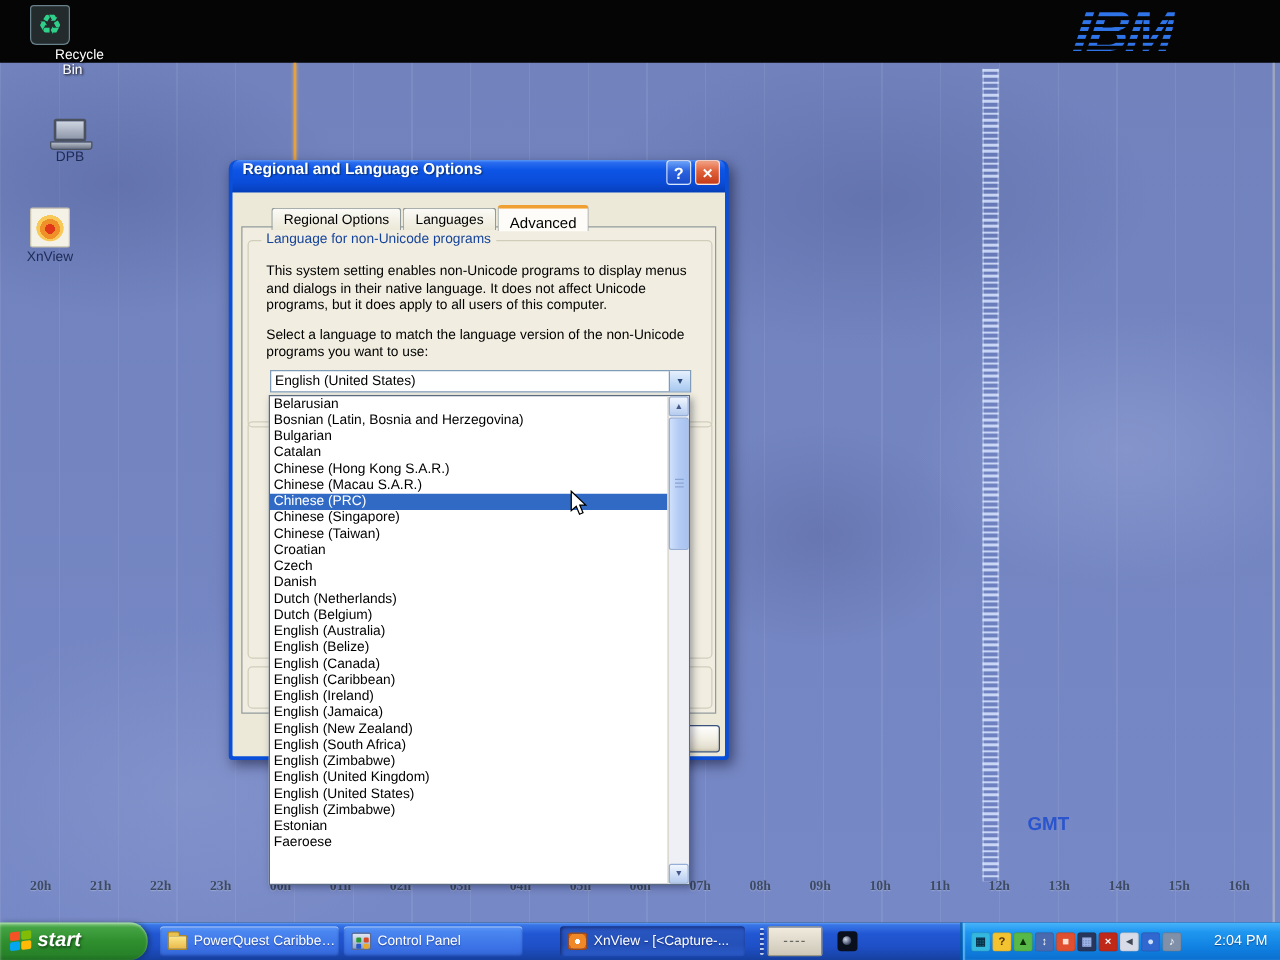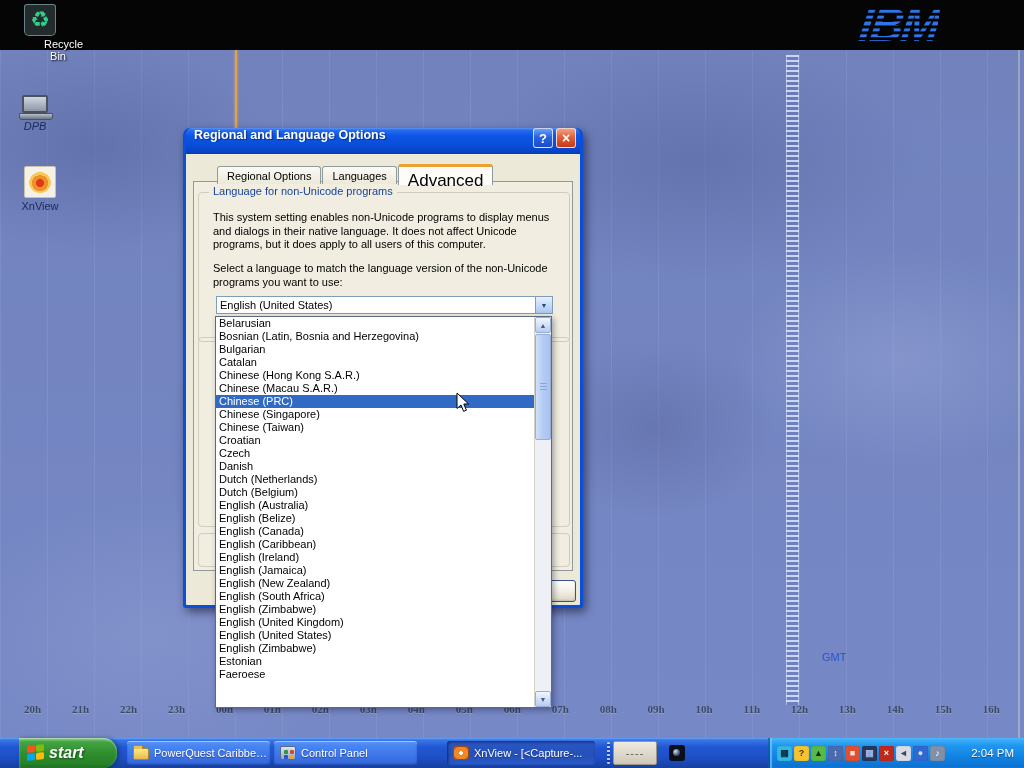--- a/index.html
+++ b/index.html
@@ -31,23 +31,23 @@
       repeating-linear-gradient(90deg, rgba(255,255,255,.08) 0 1px, rgba(0,0,0,0) 1px 47px),
       linear-gradient(180deg,#7182bd,#7688c6);
   }
   .dateline { position:absolute; left:786px; top:5px; width:13px; height:650px;
     background:repeating-linear-gradient(180deg, rgba(216,228,255,.85) 0 2px, rgba(96,116,182,.35) 2px 5px);
     border-left:1px solid rgba(225,235,255,.55); border-right:1px solid rgba(225,235,255,.55); }
   .orange-line { position:absolute; left:235px; top:0; width:2px; height:80px; background:#e8a23c; box-shadow:0 0 3px rgba(255,190,80,.8); }
   .right-edge { position:absolute; left:1018px; top:0; width:2px; height:688px; background:rgba(255,250,200,.3); }
   .tz-row { position:absolute; left:24px; top:653px; width:976px; display:flex; justify-content:space-between; }
   .tz { font-size:11px; font-weight:bold; color:#3d4a63; text-shadow:0 1px 1px rgba(255,255,255,.25);font-family:Liberation Serif, serif; }
-  .gmt { position:absolute; left:822px; top:601px; font-size:11px; font-weight:normal; color:#2b55cc; }
-
-  .dpb-icon { left:3px; top:36px;font-style:italic; }
+  .gmt { position:absolute; left:822px; top:601px; font-size:15px; font-weight:bold; color:#2b55cc; }
+
+  .dpb-icon { left:24px; top:36px; }
   .dpb-icon .lbl, .xnview-icon .lbl { color:#1d2a55; }
   .laptop { width:26px; height:18px; margin:4px auto 0; background:linear-gradient(180deg,#cfd6e2,#8e97a8); border:2px solid #4a5260; border-radius:2px; position:relative; }
   .laptop::after { content:""; position:absolute; left:-5px; top:16px; width:32px; height:5px; background:linear-gradient(180deg,#b8c0cc,#6d7585); border:1px solid #4a5260; border-radius:1px 1px 3px 3px; }
   .xnview-icon { left:8px; top:116px; }
   .xnview-icon .ic { background:#f4f1e6; border:1px solid #c9c2ae; border-radius:2px; }
   .sunburst { width:22px; height:22px; border-radius:50%;
     background:radial-gradient(circle at 50% 55%, #e03818 0 4px, #f09028 4px 8px, #f8c858 8px 11px, rgba(0,0,0,0) 11px); }
 
   
   .dialog { position:absolute; left:183px; top:128px; width:400px; height:480px; z-index:10;
@@ -59,21 +59,21 @@
   .tb-btn { width:20px; height:20px; margin-left:3px; border-radius:3px; border:1px solid rgba(255,255,255,.75);
     display:flex; align-items:center; justify-content:center; color:#fff; font-weight:bold; font-size:13px; }
   .tb-help { background:linear-gradient(180deg,#6aa2fa,#2a62e0 45%,#1a4cc8); }
   .tb-close { background:linear-gradient(180deg,#f2a183,#e0613a 45%,#c43a18); font-size:14px; }
   .dlg-body { position:relative; height:451px; background:#ECE9D8; border-radius:0 0 1px 1px; }
 
   .tabs { position:absolute; left:7px; top:9px; display:flex; align-items:flex-end; z-index:3;margin-left:24px; }
   .tab { font-size:11px; color:#000; background:linear-gradient(180deg,#fbfaf6,#ece9d8); border:1px solid #919B9C; border-bottom:none;
     border-radius:3px 3px 0 0; padding:3px 9px 3px 9px; margin-right:1px; height:18px; }
   .tab.active { background:#fdfcf8; height:21px; padding-top:4px; position:relative; top:1px;
-    border-top:3px solid #f0a030; border-radius:3px 3px 0 0; font-size:17px; }
+    border-top:3px solid #f0a030; border-radius:3px 3px 0 0; font-size:12px; }
   .tab-panel { position:absolute; left:7px; top:27px; width:380px; height:390px; background:#f1eee1; border:1px solid #919B9C; }
 
   .groupbox { position:absolute; border:1px solid #d0cdbb; border-radius:4px; }
   .gb1 { left:4px; top:10px; width:372px; height:150px; }
   .gb2 { left:4px; top:155px; width:372px; height:190px; }
   .gb3 { left:4px; top:351px; width:372px; height:34px; }
   .gb-legend { position:absolute; left:10px; top:-8px; background:#f1eee1; padding:0 4px; font-size:11px; color:#16439a; white-space:nowrap; }
   .body-text { position:absolute; font-size:11px; line-height:13.5px; color:#000; width:344px; }
   .bt1 { left:19px; top:29px; }
   .bt2 { left:19px; top:80px; }
@@ -99,23 +99,23 @@
   .sb-thumb { position:absolute; left:0; top:17px; width:16px; height:106px; border:1px solid #97aed6; border-radius:2px;
     background:linear-gradient(90deg,#cfe0fb,#b4ccf4 50%,#a8c2f0); }
   .sb-thumb::after { content:""; position:absolute; left:4px; top:48px; width:7px; height:1px; background:#8aa4d4; box-shadow:0 3px 0 #8aa4d4, 0 6px 0 #8aa4d4; }
 
   
   .cursor { position:absolute; left:456px; top:392px; z-index:99; }
 
   
   .taskbar { position:absolute; left:0; top:738px; width:1024px; height:30px; z-index:30; display:flex; align-items:center;
     background:linear-gradient(180deg,#6aa6f8 0%, #3a77e8 6%, #2257d3 30%, #1e4fc6 65%, #16409f 100%); }
-  .start-btn { width:98px; height:30px; border-radius:0 14px 14px 0; display:flex; align-items:center; padding-left:8px; flex:none;
+  .start-btn { width:118px; height:30px; border-radius:0 14px 14px 0; display:flex; align-items:center; padding-left:8px; flex:none;
     background:linear-gradient(180deg,#7cc879 0%, #44a243 14%, #2f8f2e 50%, #278229 86%, #1d6f22 100%);
-    box-shadow:inset 0 1px 2px rgba(255,255,255,.5), 2px 0 4px rgba(0,20,0,.35);margin-left:19px; }
+    box-shadow:inset 0 1px 2px rgba(255,255,255,.5), 2px 0 4px rgba(0,20,0,.35); }
   .win-flag { width:17px; height:16px; display:grid; grid-template-columns:8px 8px; grid-template-rows:7px 7px; gap:1px; transform:skewY(-6deg); margin-right:5px; }
   .win-flag span { border-radius:1.5px; }
   .wf-r { background:#f35325; } .wf-g { background:#81bc06; } .wf-b { background:#05a6f0; } .wf-y { background:#ffba08; }
   .start-label { color:#fff; font-size:16px; font-weight:bold; font-style:italic; text-shadow:1px 1px 2px #164d18; }
 
   .tasks { display:flex; align-items:center; margin-left:10px; }
   .task-btn { width:143px; height:24px; margin-right:4px; border-radius:3px; display:flex; align-items:center; flex:none; overflow:hidden;
     background:linear-gradient(180deg,#5b97f6 0%, #4a86f0 18%, #3b72e6 70%, #3366d8 100%);
     box-shadow:inset 0 1px 0 rgba(255,255,255,.45), inset 0 -1px 2px rgba(0,20,90,.35); }
   .task-btn.active { background:linear-gradient(180deg,#2b57c4,#2450b8 60%,#2a5ac8); box-shadow:inset 1px 1px 3px rgba(0,10,60,.6); width:148px; }

